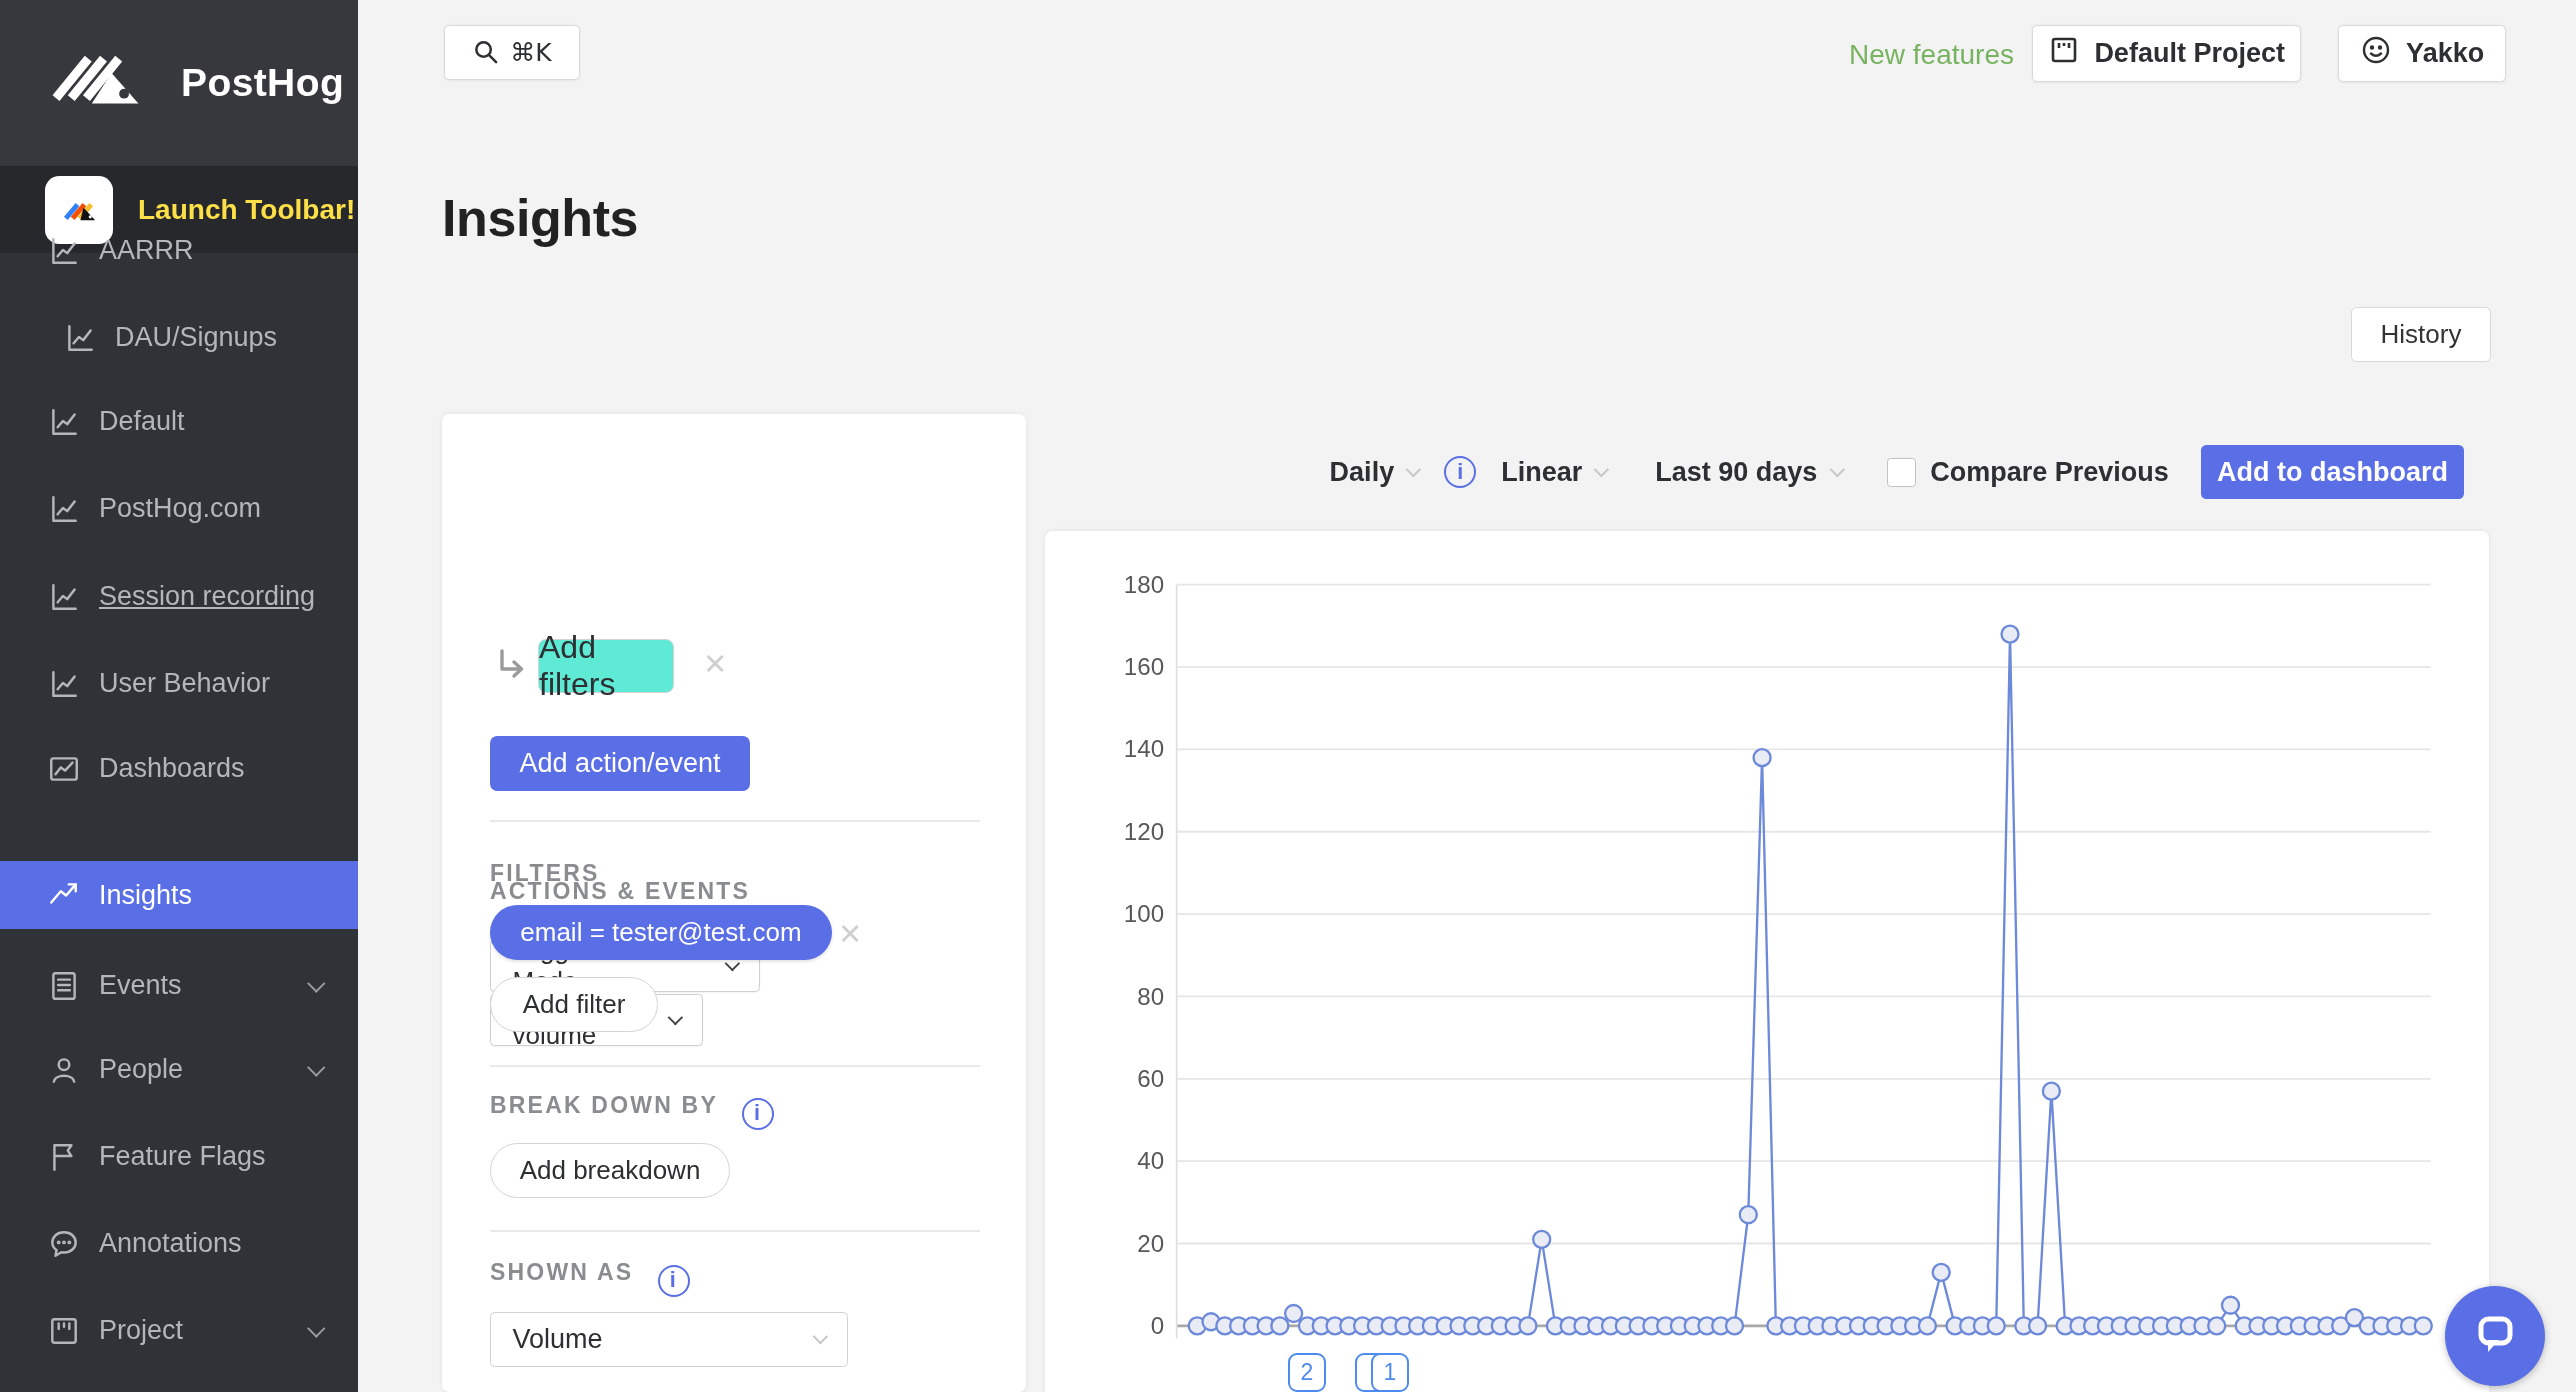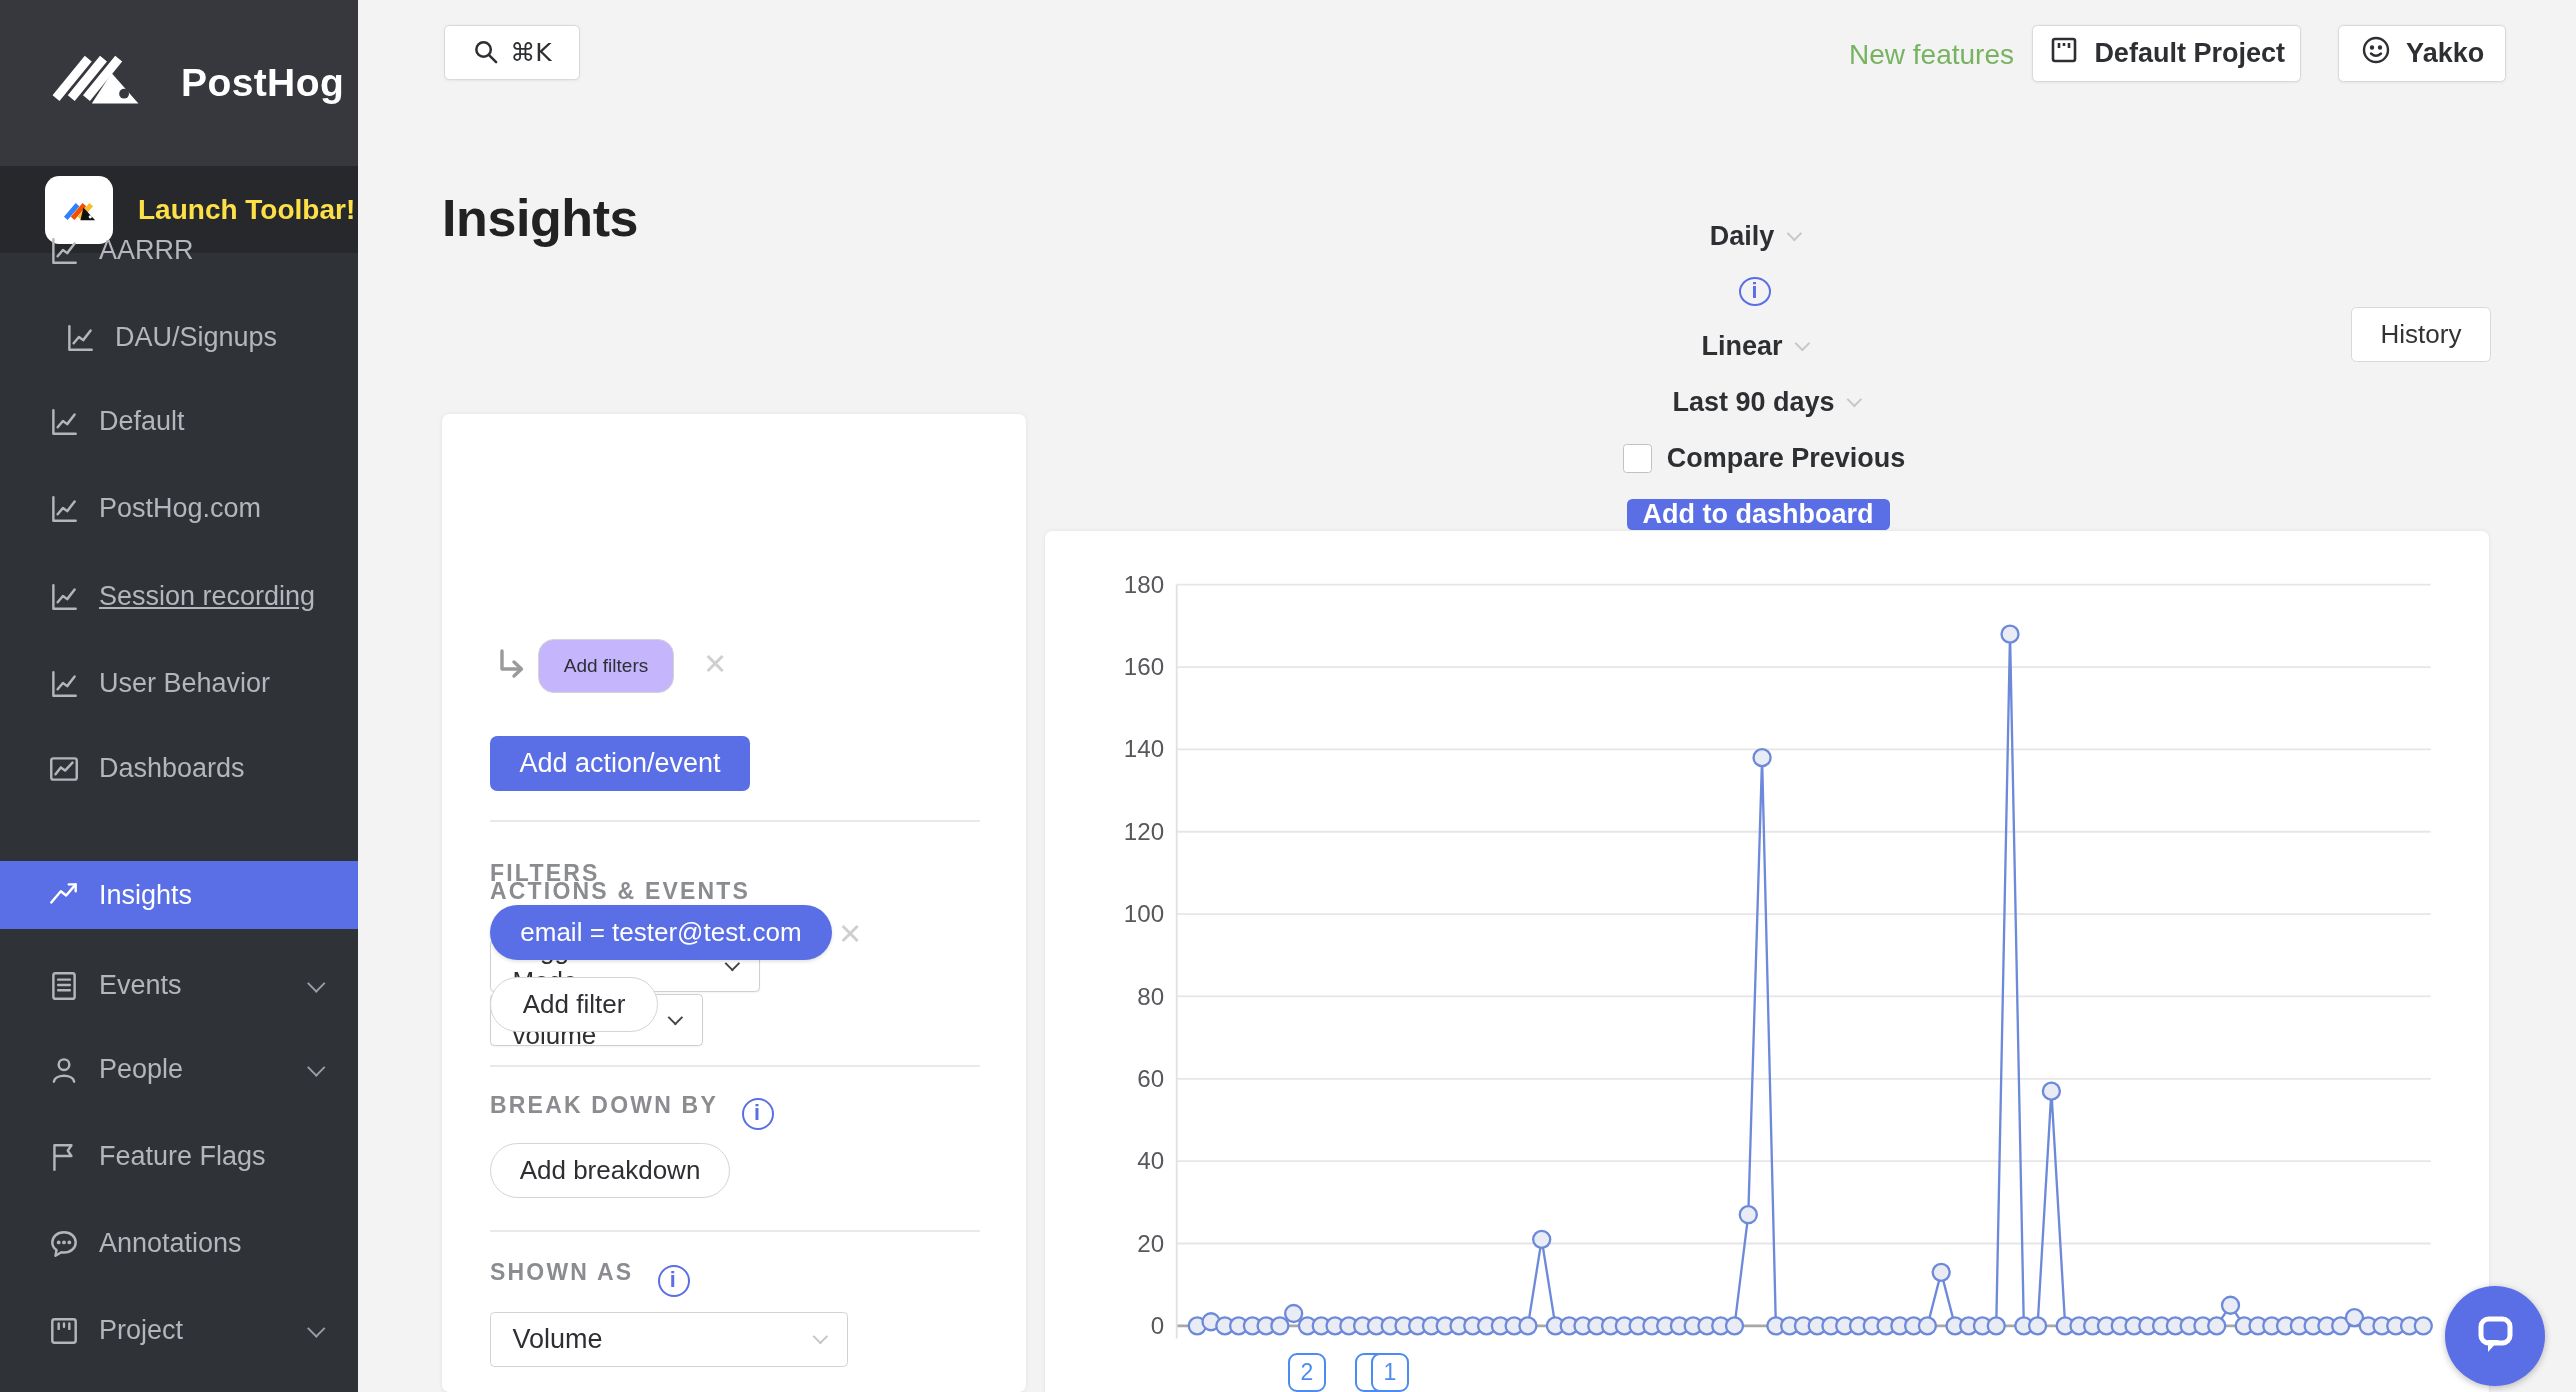--- a/index.html
+++ b/index.html
@@ -35,32 +35,32 @@
   .tab { font-size:28px; color:#2d2f33; padding:14.3px 3.6px 0 3.6px; cursor:pointer; white-space:nowrap; }
   .tab.active { color:#5a6ee6; font-weight:600; border-bottom:4.5px solid #5a6ee6; }
   .history-btn { position:absolute; left:2351px; top:307px; width:140px; height:55px; background:#fff; border:0.9px solid #d9d9d9; border-radius:5.4px; font-size:26px; color:#333; display:flex; align-items:center; justify-content:center; cursor:pointer; }
 
   
   .panel-card { position:absolute; left:442px; top:414px; width:584px; height:978px; background:#fff; border-radius:7.2px; box-shadow:0 0.9px 4.5px rgba(0,0,0,.08); }
   .sec-head { position:absolute; left:48px; font-size:23px; font-weight:600; letter-spacing:2.2px; color:#8a8c90; white-space:nowrap; }
   .dd-box { position:absolute; left:48px; height:52px; background:#fff; border:0.9px solid #cfcfcf; border-radius:4.5px; display:flex; align-items:center; font-size:26px; color:#2d2f33; cursor:pointer; padding:0 21.5px; gap:18px; box-shadow:0 0.9px 1.8px rgba(0,0,0,.05); }
   .chev-dk { width:10.7px; height:10.7px; border-right:2.7px solid #444; border-bottom:2.7px solid #444; transform:rotate(45deg); margin-top:-5.4px; flex:0 0 auto; }
   .chev-lt { width:10.7px; height:10.7px; border-right:2.7px solid #c6c6c6; border-bottom:2.7px solid #c6c6c6; transform:rotate(45deg); margin-top:-5.4px; flex:0 0 auto; }
-  .add-filters-btn { position:absolute; left:96px; top:225px; width:136px; height:54px; border:0.9px solid #d4d4d4; border-radius:16px; background:#c4b5fd; font-size:19px; display:flex; align-items:center; justify-content:center; cursor:pointer; }
+  .add-filters-btn { position:absolute; left:96px; top:225px; width:136px; height:54px; border:0.9px solid #d4d4d4; border-radius:8px; background:#5eead4; font-size:32px; display:flex; align-items:center; justify-content:center; cursor:pointer; }
   .x-icon { font-family:"DejaVu Sans", sans-serif; color:#cfcfcf; font-size:29px; cursor:pointer; }
   .primary-btn { background:#5a6ee6; color:#fff; border:none; border-radius:7.2px; font-size:27px; display:flex; align-items:center; justify-content:center; cursor:pointer; font-family:"Liberation Sans",sans-serif; }
   .divider { position:absolute; left:48px; width:490px; height:1.8px; background:#e9e9e9; }
   .pill-blue { position:absolute; left:48px; top:491px; width:342px; height:55px; background:#5a6ee6; color:#fff; border-radius:28px; font-size:26px; display:flex; align-items:center; justify-content:center; cursor:pointer; box-shadow:0 1.8px 3.6px rgba(0,0,0,.12); }
   .pill-ghost { position:absolute; left:48px; height:55px; background:#fff; border:0.9px solid #d4d4d4; border-radius:28px; font-size:26px; color:#2d2f33; display:flex; align-items:center; justify-content:center; cursor:pointer; }
   .info-dot { display:inline-flex; width:32px; height:32px; border:2.7px solid #5a6ee6; border-radius:50%; color:#5a6ee6; font-size:21.5px; font-weight:700; align-items:center; justify-content:center; font-style:normal; }
   .select-box { position:absolute; left:48px; top:898px; width:358px; height:55px; border:0.9px solid #d2d2d2; border-radius:4.5px; background:#fff; display:flex; align-items:center; font-size:27px; padding:0 21.5px; cursor:pointer; }
   .select-box .chev-lt { margin-left:auto; }
 
   
-  .controls { position:absolute; left:1045px; top:414px; width:1444px; height:116px; display:flex; align-items:center; justify-content:flex-end; gap:25px; padding-right:25px; font-size:27px; font-weight:600; color:#2d2f33;flex-direction:column; }
+  .controls { position:absolute; left:1045px; top:414px; width:1444px; height:116px; display:flex; align-items:center; justify-content:flex-end; gap:25px; padding-right:25px; font-size:27px; font-weight:600; color:#2d2f33; }
   .ctl-group { display:flex; align-items:center; gap:14.3px; cursor:pointer; white-space:nowrap; }
   .checkbox { width:29px; height:29px; background:#fff; border:1.8px solid #c2c2c2; border-radius:3.6px; cursor:pointer; }
   .dash-btn { width:263px; height:54px; }
 
   
   .chart-card { position:absolute; left:1045px; top:531px; width:1444px; height:862px; background:#fff; border-radius:7.2px 7.2px 0 0; box-shadow:0 0.9px 4.5px rgba(0,0,0,.08); }
   .annot-badge { position:absolute; width:38px; height:39px; background:#fff; border:2.7px solid #4d8bf0; border-radius:9px; color:#4d8bf0; font-size:23px; display:flex; align-items:center; justify-content:center; cursor:pointer; z-index:3; }
   .annot-shadow { position:absolute; width:38px; height:39px; background:#fff; border:2.7px solid #4d8bf0; border-radius:9px; z-index:2; }
 
   

